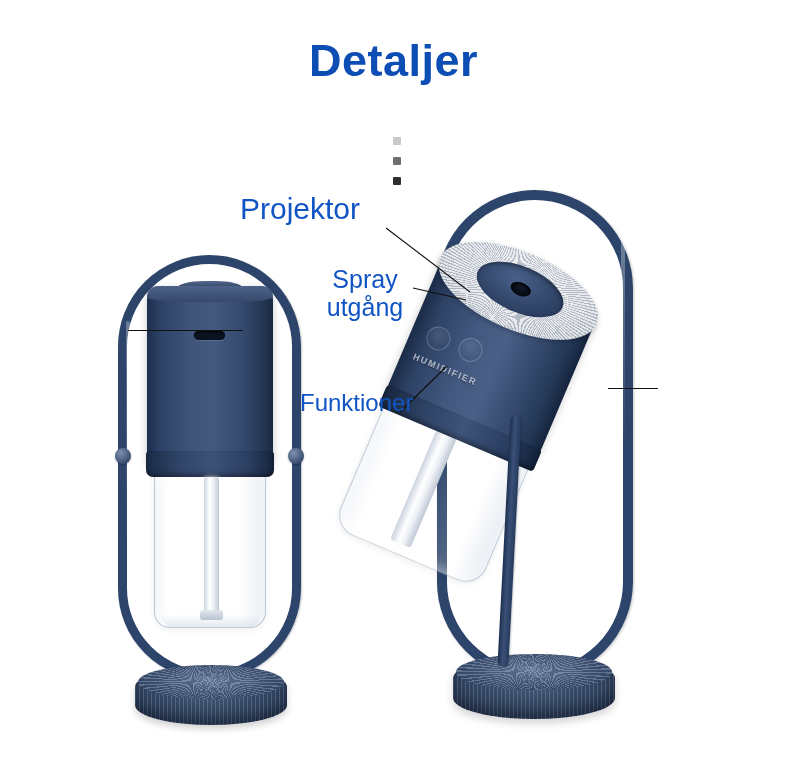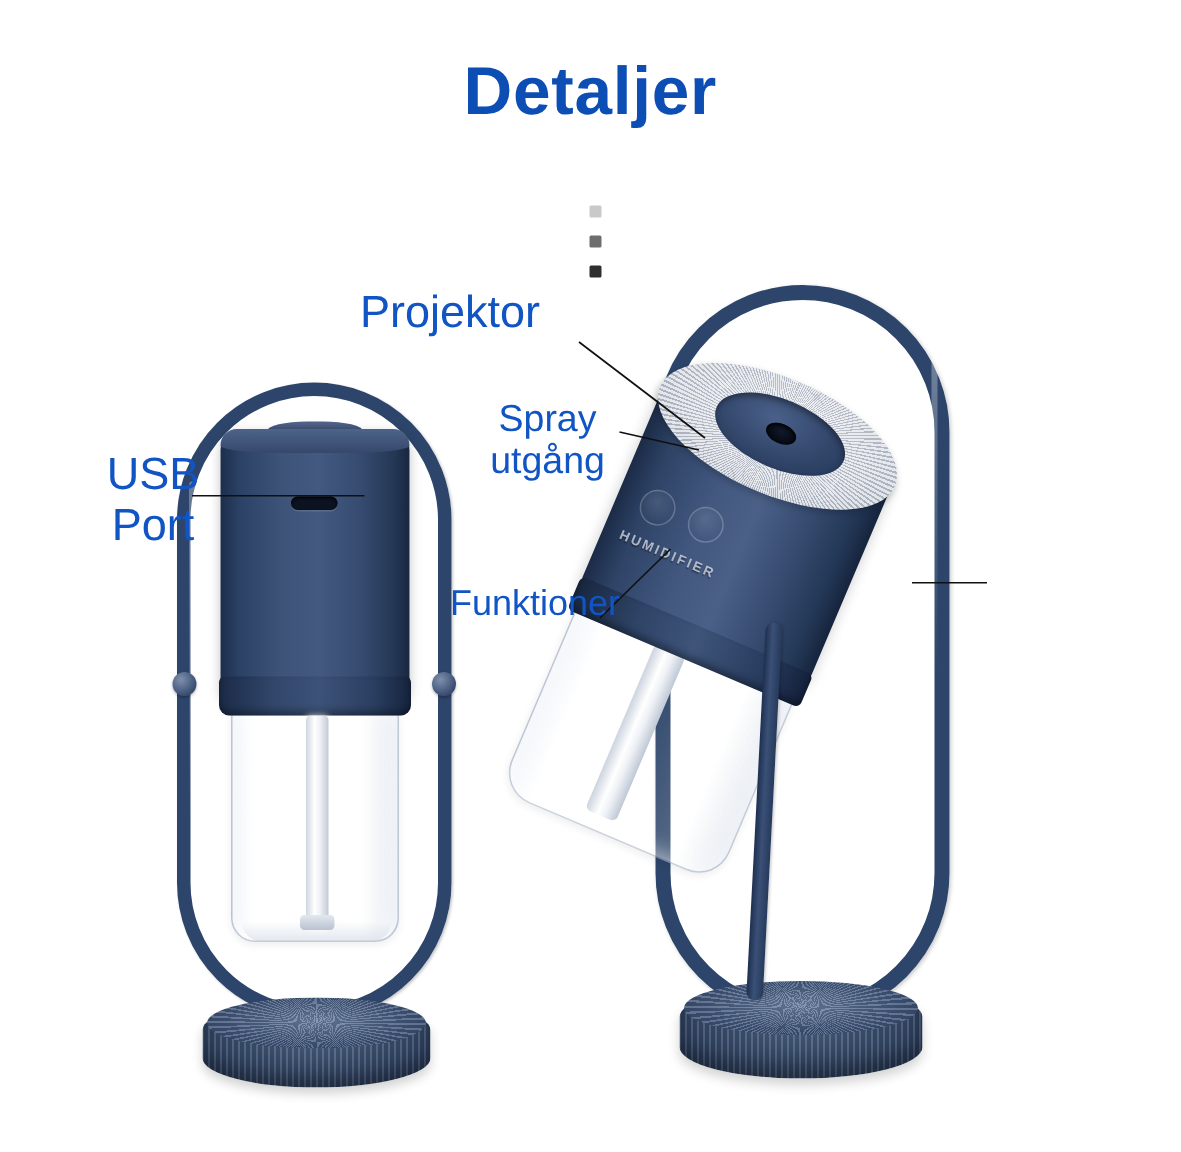--- a/index.html
+++ b/index.html
@@ -346,20 +346,18 @@
       <div class="p2-brand">HUMIDIFIER</div>
       <div class="p2-disc"></div>
       <div class="p2-disc-inner"></div>
       <div class="p2-nozzle"></div>
     </div>
     <div class="p2-rail"></div>
     <div class="p2-base"></div>
     <div class="p2-base-top"></div>
   </div>
 
-  <div class="label lbl-usb">USB
-Port</div>
   <div class="label lbl-projektor">Projektor</div>
   <div class="label sm lbl-spray">Spray
 utgång</div>
   <div class="label lbl-funktioner">Funktioner</div>
 
 </div>
 
 </body></html>

